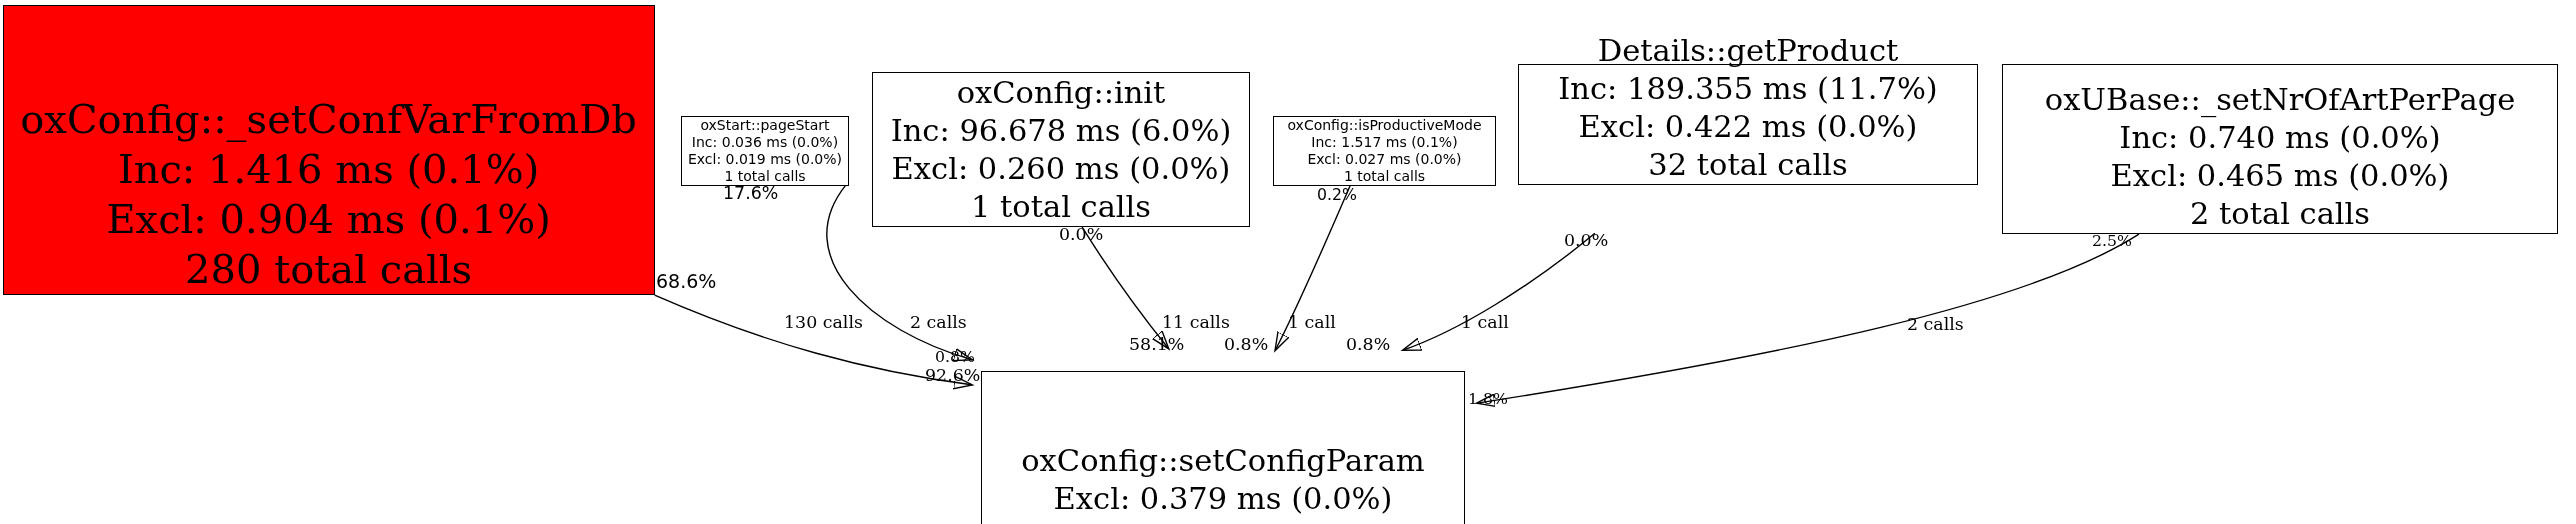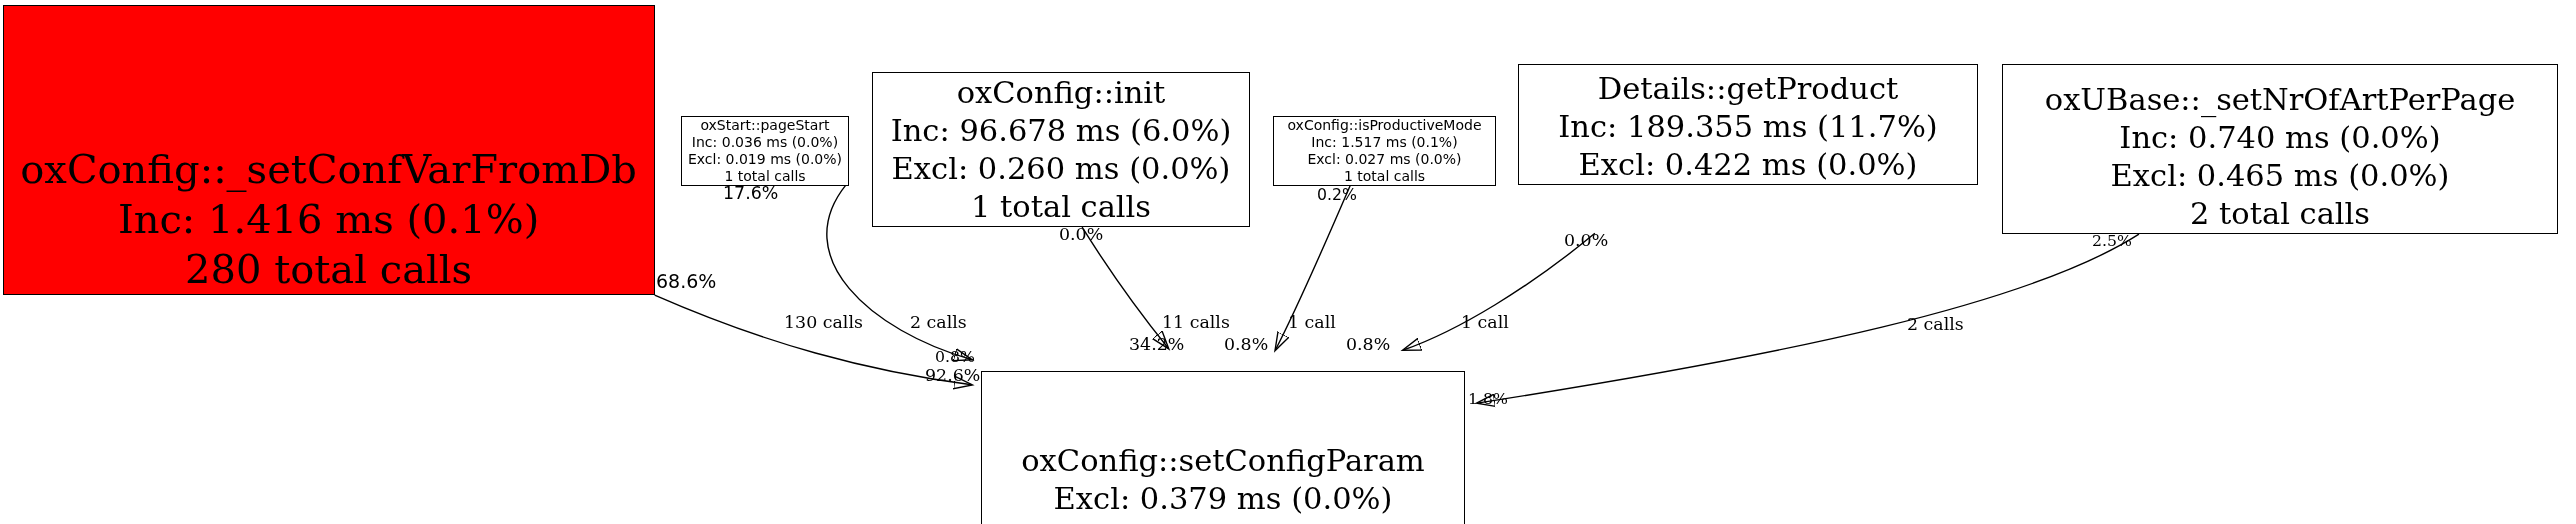--- a/index.html
+++ b/index.html
@@ -53,20 +53,21 @@
     <path d="M972,212 C905,295 1000,380 1116,413" marker-end="url(#arr)"></path>
     <path d="M1243,261 C1280,320 1316,368 1342,400" marker-end="url(#arr)"></path>
     <path d="M1551,213 C1523,278 1492,350 1465,402" marker-end="url(#arr)"></path>
     <path d="M1832,268 C1757,330 1675,380 1612,402" marker-end="url(#arr)"></path>
     <path d="M2457,269 C2330,350 2050,408 1697,463" marker-end="url(#arr)"></path>
   </svg>
 
   <div class="node hot" style="left:2.6px;top:5.2px;width:652px;height:290px;">
     <div class="ln">oxConfig::_setConfVarFromDb</div>
     <div class="ln">Inc: 1.416 ms (0.1%)</div>
+    <div class="ln">Excl: 0.904 ms (0.1%)</div>
     <div class="ln">280 total calls</div>
   </div>
 
   <div class="node small" style="left:681px;top:116px;width:168px;height:70px;">
     <div class="ln">oxStart::pageStart</div>
     <div class="ln">Inc: 0.036 ms (0.0%)</div>
     <div class="ln">Excl: 0.019 ms (0.0%)</div>
     <div class="ln">1 total calls</div>
   </div>
 
@@ -81,20 +82,21 @@
     <div class="ln">oxConfig::isProductiveMode</div>
     <div class="ln">Inc: 1.517 ms (0.1%)</div>
     <div class="ln">Excl: 0.027 ms (0.0%)</div>
     <div class="ln">1 total calls</div>
   </div>
 
   <div class="node big" style="left:1518px;top:64px;width:460px;height:121px;">
     <div class="ln">Details::getProduct</div>
     <div class="ln">Inc: 189.355 ms (11.7%)</div>
     <div class="ln">Excl: 0.422 ms (0.0%)</div>
+    <div class="ln">32 total calls</div>
   </div>
 
   <div class="node big" style="left:2002px;top:64px;width:556px;height:170px;">
     <div class="ln">oxUBase::_setNrOfArtPerPage</div>
     <div class="ln">Inc: 0.740 ms (0.0%)</div>
     <div class="ln">Excl: 0.465 ms (0.0%)</div>
     <div class="ln">2 total calls</div>
   </div>
 
   <div class="node big" style="left:981px;top:371px;width:484px;height:186px;">
@@ -106,21 +108,21 @@
   <span class="lbl sans lg" style="left:656px;top:273px;">68.6%</span>
   <span class="lbl" style="left:784px;top:314px;">130 calls</span>
   <span class="lbl" style="left:925px;top:367px;">92.6%</span>
 
   <span class="lbl sans" style="left:723px;top:185px;">17.6%</span>
   <span class="lbl" style="left:910px;top:314px;">2 calls</span>
   <span class="lbl sm" style="left:935px;top:348px;">0.8%</span>
 
   <span class="lbl" style="left:1059px;top:226px;">0.0%</span>
   <span class="lbl" style="left:1162px;top:314px;text-align:center;">11 calls</span>
-  <span class="lbl" style="left:1129px;top:336px;">34.2%</span>
+  <span class="lbl" style="left:1129px;top:336px;">58.1%</span>
 
   <span class="lbl sans sm" style="left:1317px;top:186px;">0.2%</span>
   <span class="lbl" style="left:1288px;top:314px;">1 call</span>
   <span class="lbl" style="left:1224px;top:336px;">0.8%</span>
 
   <span class="lbl" style="left:1564px;top:232px;">0.0%</span>
   <span class="lbl" style="left:1461px;top:314px;">1 call</span>
   <span class="lbl" style="left:1346px;top:336px;">0.8%</span>
 
   <span class="lbl sm" style="left:2092px;top:232px;">2.5%</span>

